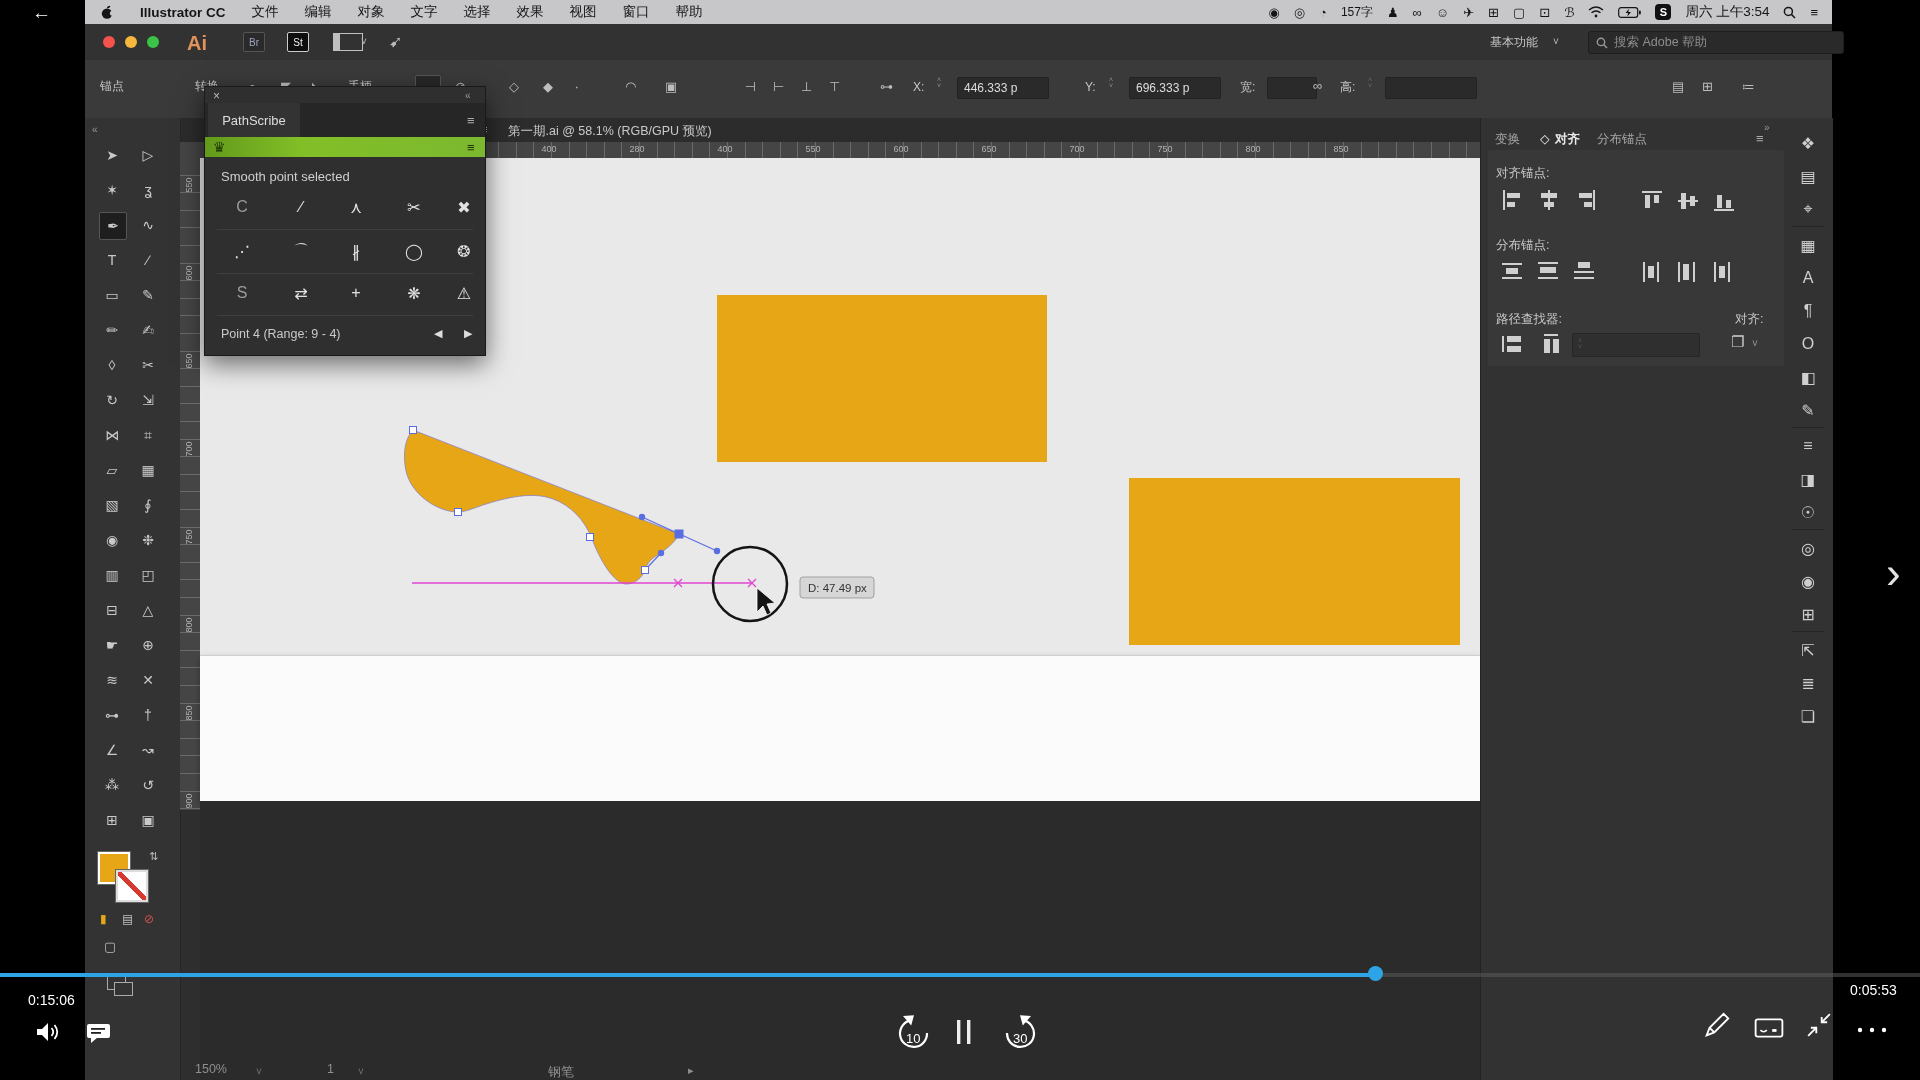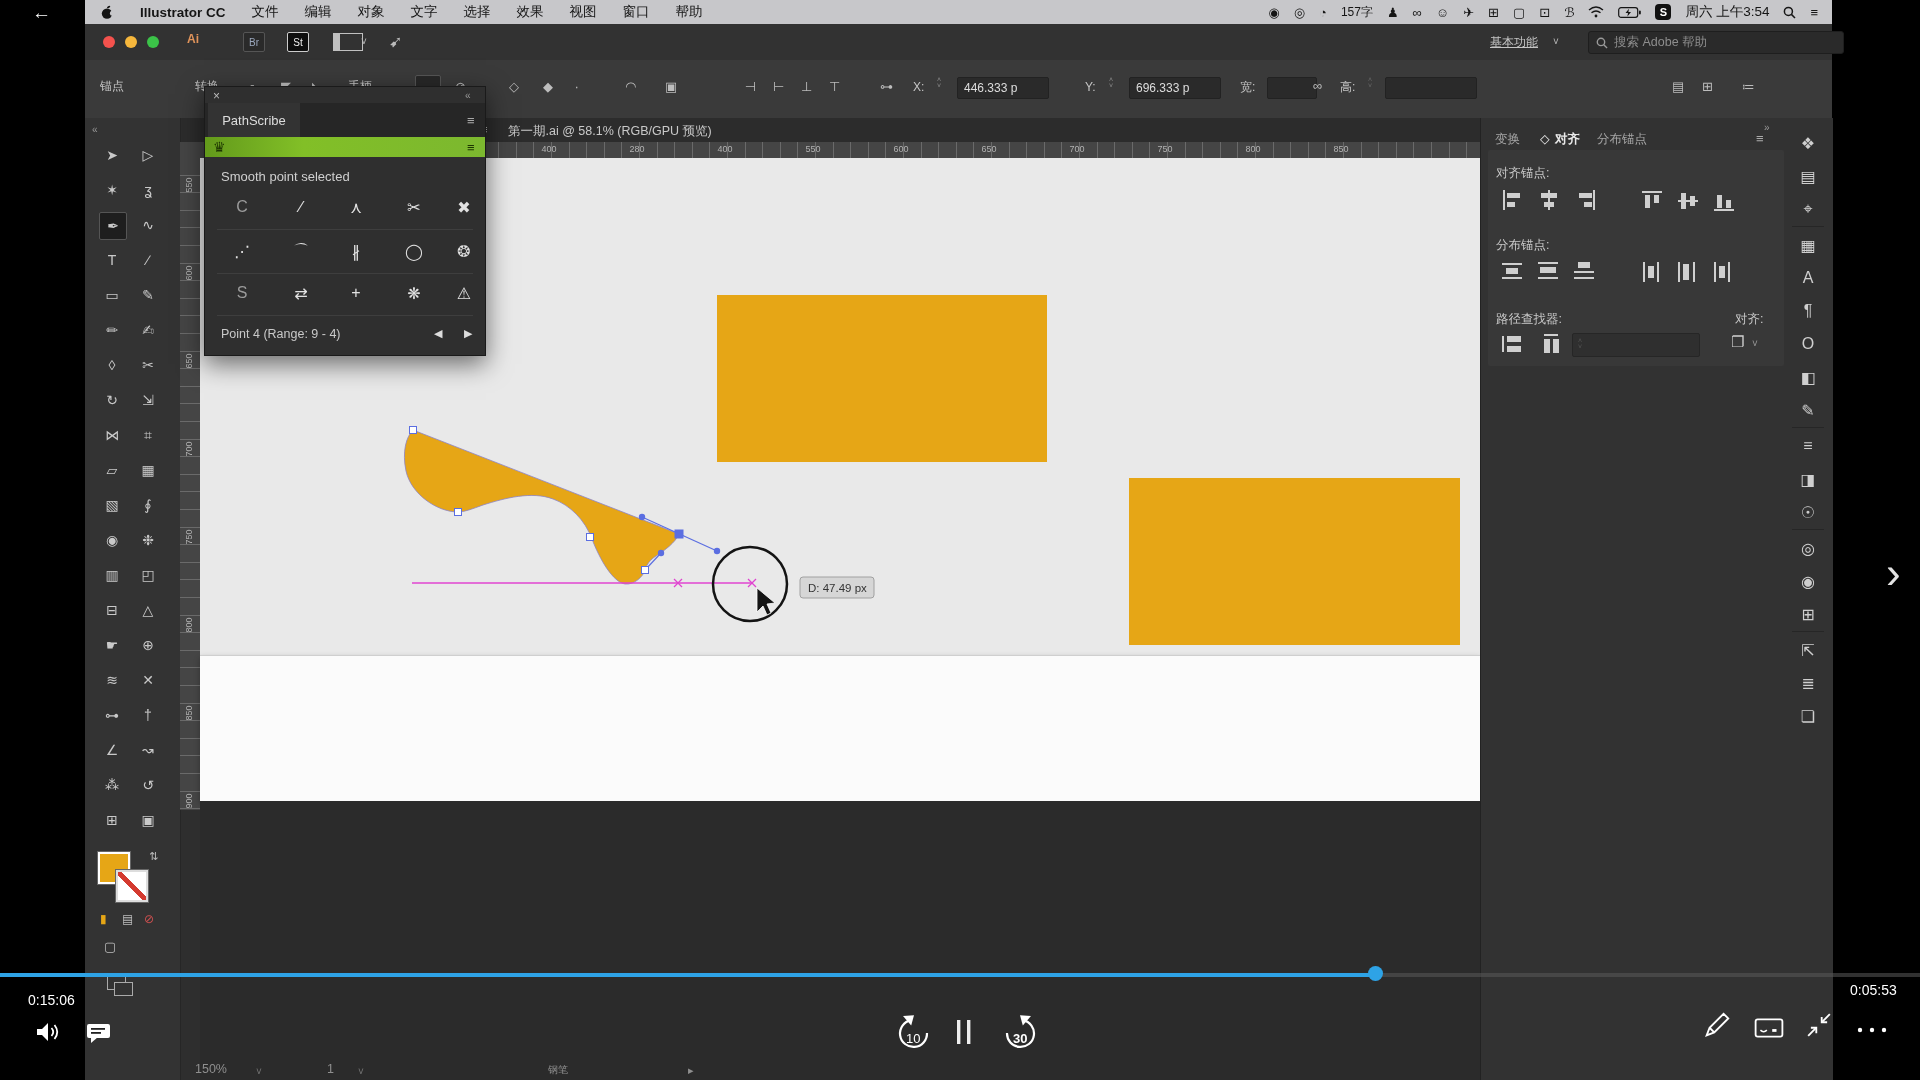--- a/index.html
+++ b/index.html
@@ -118,27 +118,27 @@
         </svg>
     </span>
     <span class="mi">≡</span>
   </div>
 </div>
 
 <div class="A" id="titlebar">
   <div class="A tl" style="left:18px;background:#f4524d;"></div>
   <div class="A tl" style="left:40px;background:#f6b73c;"></div>
   <div class="A tl" style="left:62px;background:#3bc348;"></div>
-  <span class="A" style="left:102px;top:8px;color:#e0935a;font-weight:bold;font-size:12px;">Ai</span>
+  <span class="A" style="left:102px;top:8px;color:#e0935a;font-weight:bold;font-size:20px;">Ai</span>
   <span class="A" style="left:158px;top:8px;width:20px;height:18px;background:#2a2a2a;border:1px solid #555;border-radius:2px;color:#9aa7bd;font-size:10px;display:flex;align-items:center;justify-content:center;">Br</span>
   <span class="A" style="left:202px;top:8px;width:20px;height:18px;background:#0e0e0e;border:1px solid #ccc;border-radius:2px;color:#eee;font-size:10px;display:flex;align-items:center;justify-content:center;">St</span>
   <span class="A" style="left:248px;top:9px;width:22px;height:16px;border:1.5px solid #c0c0c0;border-left-width:7px;"></span>
   <span class="A g" style="left:276px;top:13px;font-size:10px;">˅</span>
   <span class="A" style="left:304px;top:8px;color:#bbb;font-size:16px;">➹</span>
-  <span class="A lbl" style="left:1405px;top:12px;text-decoration:underline;">基本功能</span>
+  <span class="A lbl" style="left:1405px;top:12px;">基本功能</span>
   <span class="A g" style="left:1468px;top:13px;font-size:10px;">˅</span>
   <div class="A" style="left:1503px;top:7px;width:240px;height:21px;background:#2a2a2a;border:1px solid #1e1e1e;border-radius:3px;display:flex;align-items:center;gap:6px;padding:0 7px;">
     <svg width="12" height="12" viewBox="0 0 13 13" fill="none" stroke="#9a9a9a" stroke-width="1.5">
       <circle cx="5.4" cy="5.4" r="4"></circle>
         <line x1="8.4" y1="8.4" x2="12" y2="12"></line>
       </svg>
     <span style="color:#8d8d8d;font-size:12.5px;">搜索 Adobe 帮助</span>
   </div>
 </div>
 
@@ -450,21 +450,21 @@
 <div class="dock" style="top:601px;">⊞</div>
 <div class="A" style="left:1792px;top:631px;width:32px;height:1px;background:#262626;"></div>
 <div class="dock" style="top:637px;">⇱</div>
 <div class="dock" style="top:670px;">≣</div>
 <div class="dock" style="top:703px;">❏</div>
 
 <span class="A" style="left:195px;top:1062px;color:#8f8f8f;font-size:12.5px;">150%</span>
 <span class="A" style="left:256px;top:1066px;color:#777;font-size:10px;">˅</span>
 <span class="A" style="left:327px;top:1062px;color:#8f8f8f;font-size:12.5px;">1</span>
 <span class="A" style="left:358px;top:1066px;color:#777;font-size:10px;">˅</span>
-<span class="A" style="left:548px;top:1063px;color:#8f8f8f;font-size:10px;">钢笔</span>
+<span class="A" style="left:548px;top:1063px;color:#8f8f8f;font-size:13px;">钢笔</span>
 <span class="A" style="left:688px;top:1064px;color:#8f8f8f;font-size:11px;">▸</span>
 
 <span class="A white" style="left:32px;top:2px;font-size:19px;z-index:110;">←</span>
 
 <div class="A" style="left:0;top:973px;width:1920px;height:4px;background:#5a5a5a;opacity:.55;z-index:105;"></div>
 <div class="A" style="left:0;top:973px;width:1375px;height:4px;z-index:106;background:#2ea3e6;"></div>
 <div class="A" id="knob" style="background:#2ea3e6;"></div>
 
 <span class="A white" style="left:28px;top:992px;font-size:14px;z-index:110;">0:15:06</span>
 <span class="A white" style="left:1850px;top:982px;font-size:14px;z-index:110;">0:05:53</span>
@@ -491,21 +491,21 @@
     <polygon points="9,4 20,3.2 17.2,13.5" fill="#fff"></polygon>
     <text x="12" y="31" font-size="13" fill="#fff">10</text>
     </svg>
 </div>
 <div class="A pbtn" style="left:953px;top:1018px;">
   <svg width="22" height="28" viewBox="0 0 22 28">
       <rect x="4" y="2" width="3.4" height="24" fill="#eee"></rect>
     <rect x="14" y="2" width="3.4" height="24" fill="#eee"></rect>
     </svg>
 </div>
-<div class="A pbtn" style="left:1000px;top:1012px;font-weight:bold;">
+<div class="A pbtn" style="left:1000px;top:1012px;">
   <svg width="40" height="40" viewBox="0 0 40 40">
     <path d="M7 21 A 13.5 13.5 0 1 0 23 8.2" fill="none" stroke="#fff" stroke-width="2.2"></path>
     <polygon points="31,4 20,3.2 22.8,13.5" fill="#fff"></polygon>
     <text x="13" y="31" font-size="13" fill="#fff">30</text>
     </svg>
 </div>
 
 <div class="A pbtn" style="left:1702px;top:1012px;">
   <svg width="28" height="28" viewBox="0 0 24 24" fill="none" stroke="#fff" stroke-width="1.6">
     <path d="M4 20 L6.5 13.5 L18.5 1.5 L22.5 5.5 L10.5 17.5 Z"></path>

